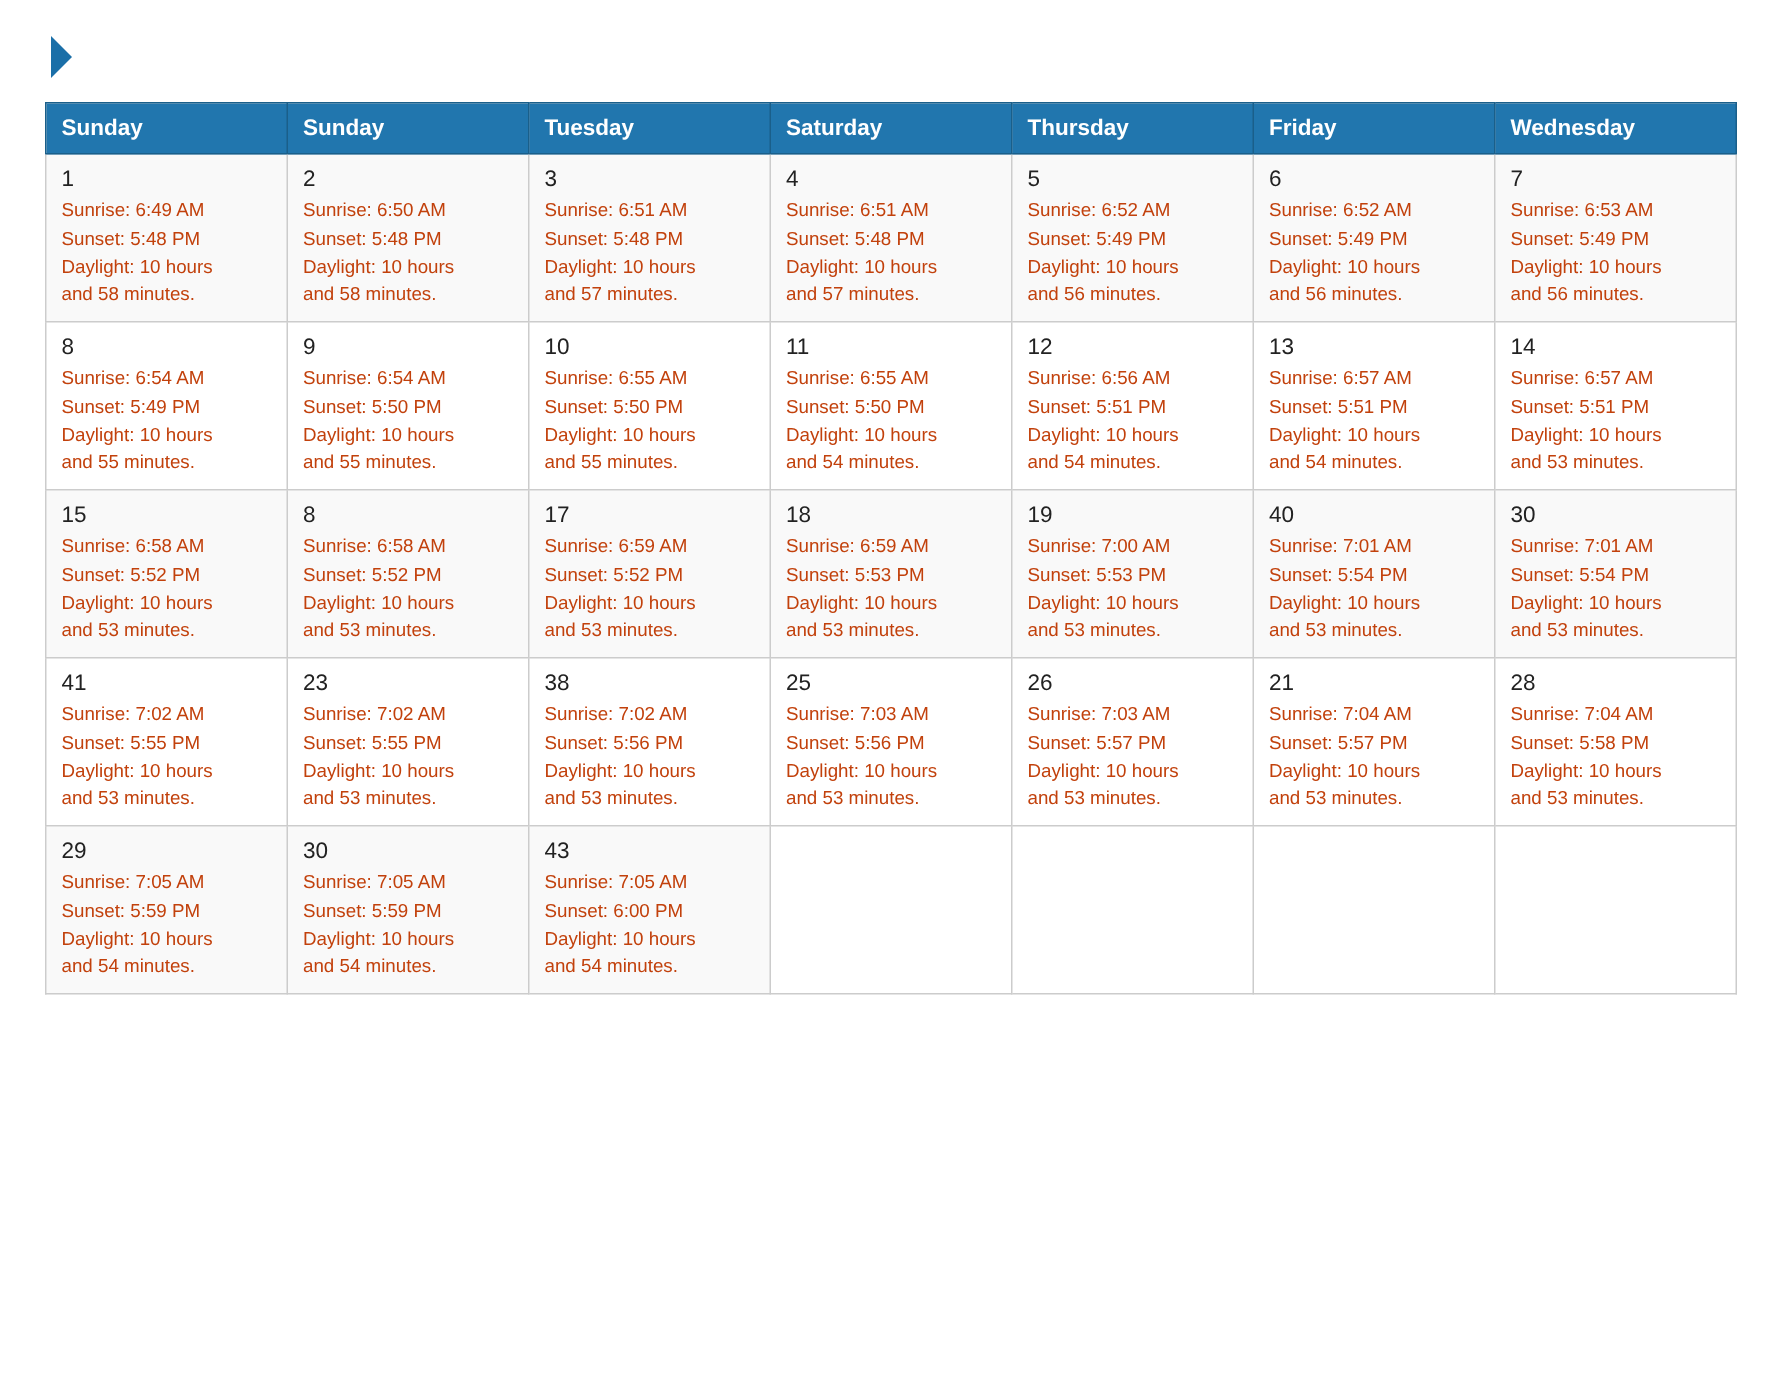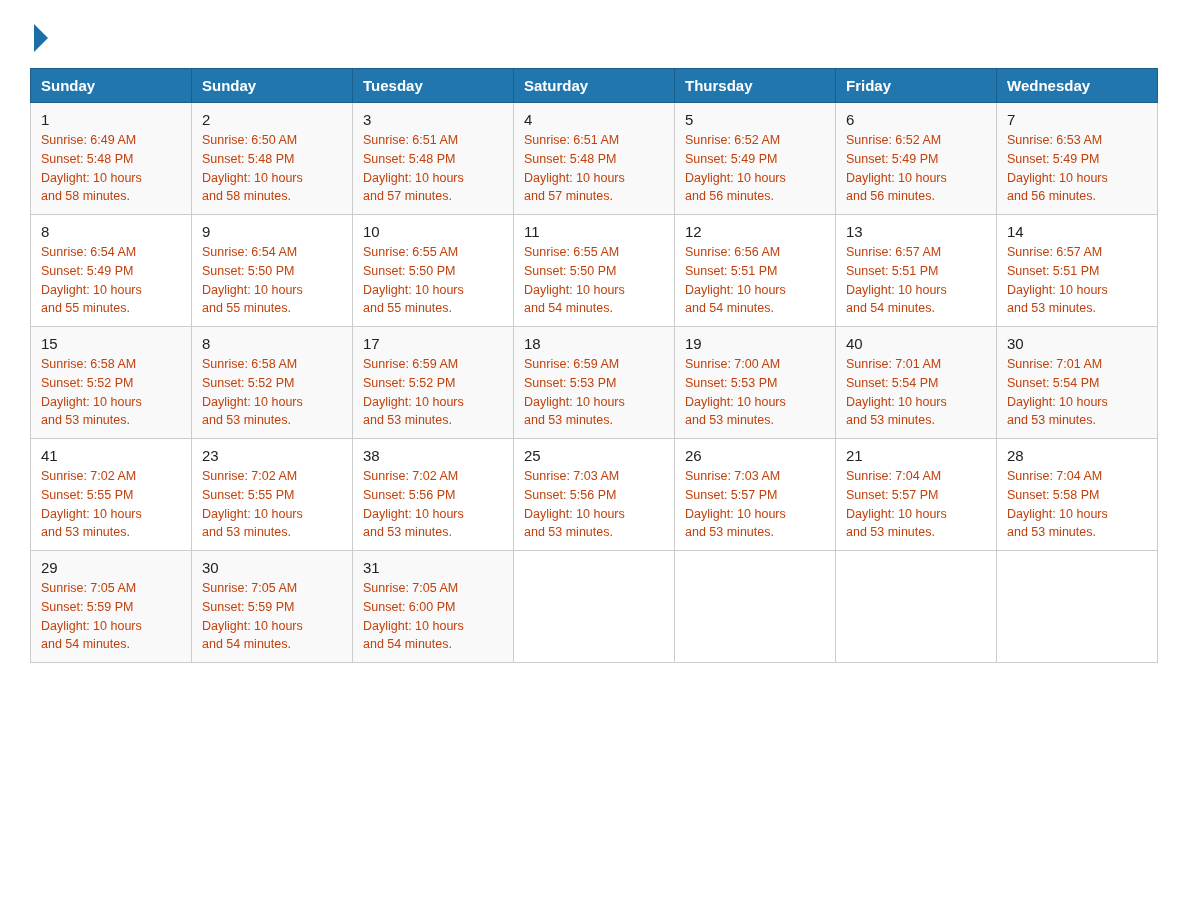--- a/index.html
+++ b/index.html
@@ -259,21 +259,21 @@
       <tr>
         <td>
           <span class="day-num">29</span>
           <div class="day-info">Sunrise: 7:05 AM<br>Sunset: 5:59 PM<br>Daylight: 10 hours<br>and 54 minutes.</div>
         </td>
         <td>
           <span class="day-num">30</span>
           <div class="day-info">Sunrise: 7:05 AM<br>Sunset: 5:59 PM<br>Daylight: 10 hours<br>and 54 minutes.</div>
         </td>
         <td>
-          <span class="day-num">31</span>
+          <span class="day-num">43</span>
           <div class="day-info">Sunrise: 7:05 AM<br>Sunset: 6:00 PM<br>Daylight: 10 hours<br>and 54 minutes.</div>
         </td>
         <td class="empty-cell">&nbsp;</td>
         <td class="empty-cell">&nbsp;</td>
         <td class="empty-cell">&nbsp;</td>
         <td class="empty-cell">&nbsp;</td>
       </tr>
     </tbody>
 </table>
 

